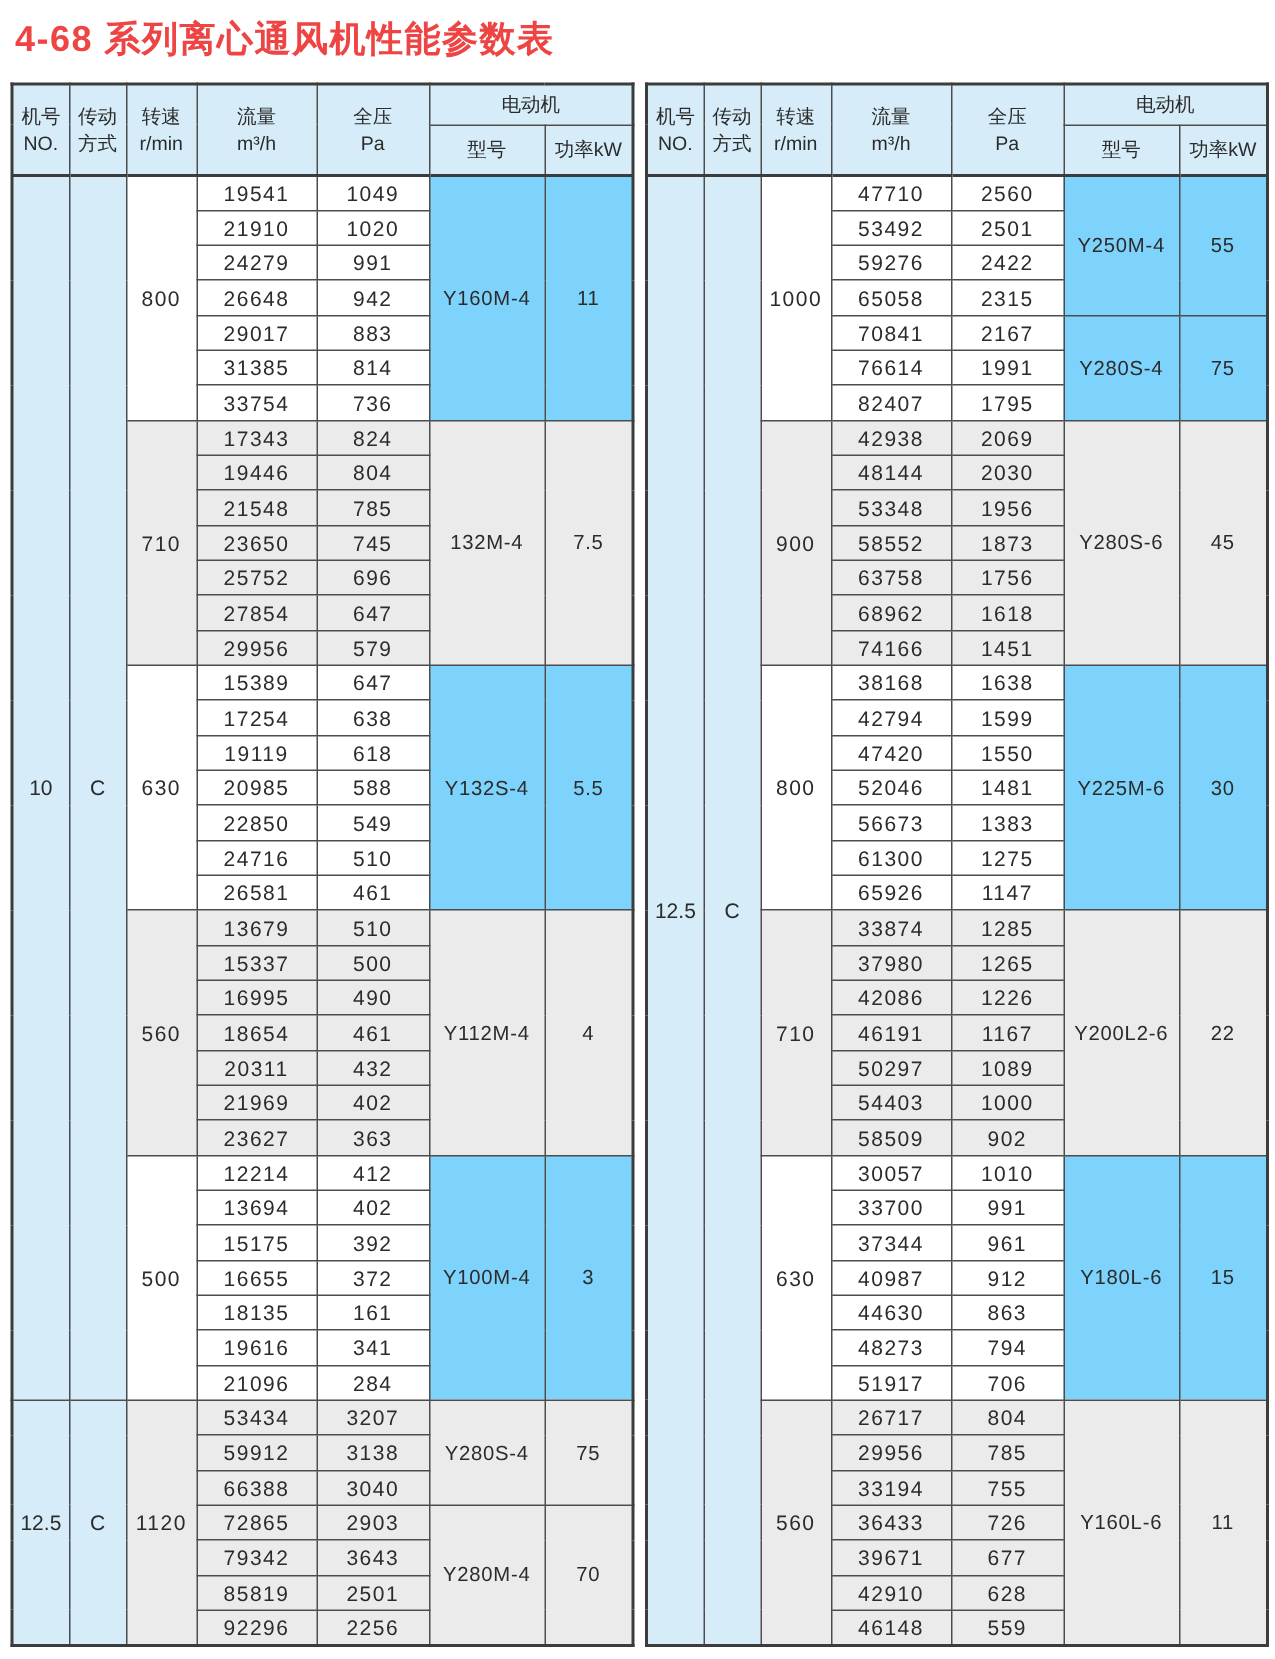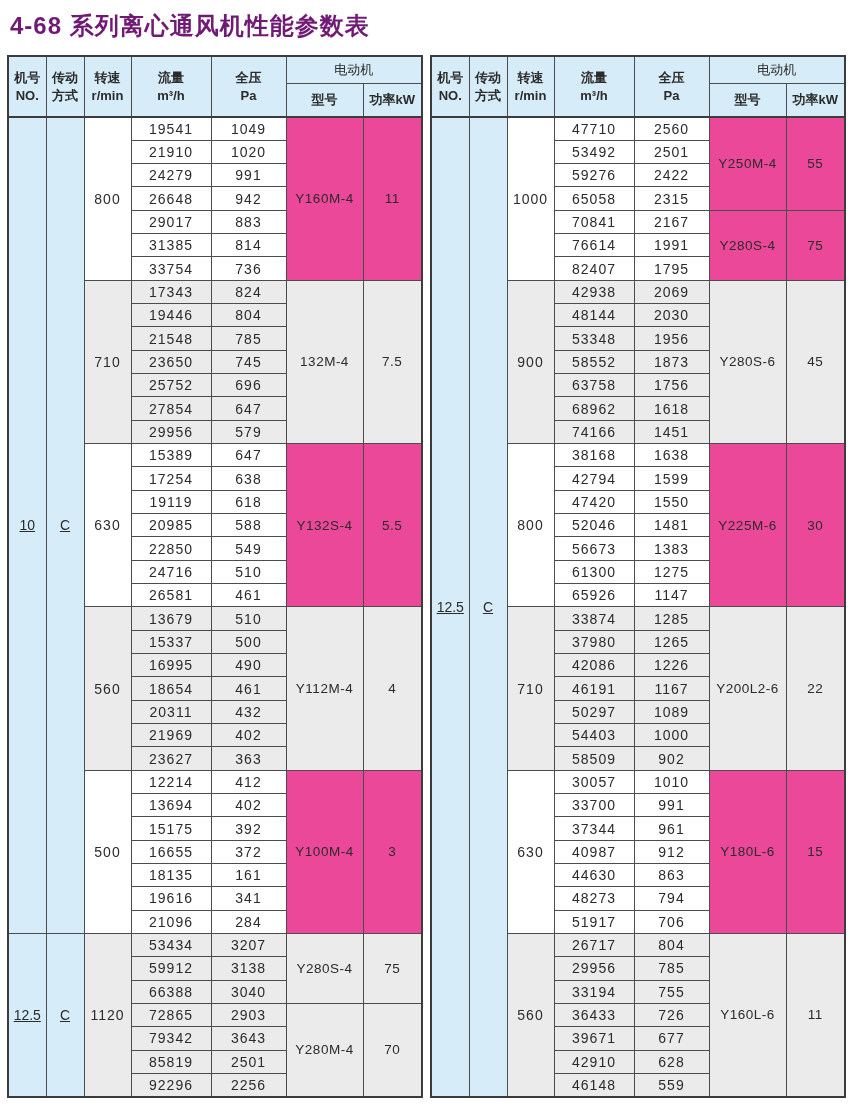--- a/index.html
+++ b/index.html
@@ -3,47 +3,47 @@
 <meta charset="utf-8">
 <style>
   html,body { margin:0; padding:0; background:#ffffff; }
   body {
     width:850px; height:1106px; position:relative;
     font-family:"Liberation Sans","DejaVu Sans",sans-serif;
     -webkit-font-smoothing:antialiased;
   }
   .page-title {
     position:absolute; left:10px; top:10px;
-    font-size:24px; font-weight:bold; color:#701a75; letter-spacing:1px;
+    font-size:24px; font-weight:bold; color:#ef4444; letter-spacing:1px;
   }
   .tables-wrap {
     position:absolute; left:7px; top:55px; display:flex; gap:7px;
   }
   table.perf {
     border-collapse:collapse; table-layout:fixed;
     border:2px solid #3c3c3c;
   }
   table.perf th, table.perf td {
     border:1px solid #4c4c4c;
     text-align:center; vertical-align:middle;
     padding:0; color:#2b2b2b;
   }
   table.perf thead th {
     background:#d6ecf8; font-weight:normal;
     font-size:13px; line-height:1.35; white-space:pre-line;
   }
   table.perf thead tr.h1 { height:27px; }
   table.perf thead tr.h2 { height:34px; }
   table.perf tbody tr { height:23.34px; }
-  td.blue { background:#d6ecf8; font-size:14px;text-decoration:underline; }
+  td.blue { background:#d6ecf8; font-size:14px; }
   td.num  { font-size:14px; letter-spacing:1px; background:#ffffff; }
-  td.model{ font-size:13.5px; letter-spacing:0.5px; background:#ec4899; }
+  td.model{ font-size:13.5px; letter-spacing:0.5px; background:#7dd3fc; }
   tr.shaded td.num, tr.shaded td.model, td.shaded { background:#ebebeb !important; }
   td.gt, th.hb { border-top-width:2px; border-top-color:#3c3c3c; }
-  table.perf thead th.hb2 { border-bottom-width:2px; border-bottom-color:#3c3c3c;font-weight:bold; }
+  table.perf thead th.hb2 { border-bottom-width:2px; border-bottom-color:#3c3c3c; }
 </style>
 </head>
 <body>
 
 <div class="page-title">4-68 系列离心通风机性能参数表</div>
 <div class="tables-wrap">
     <table class="perf">
       <colgroup>
         <col style="width: 38px;">
         <col style="width: 38px;">

